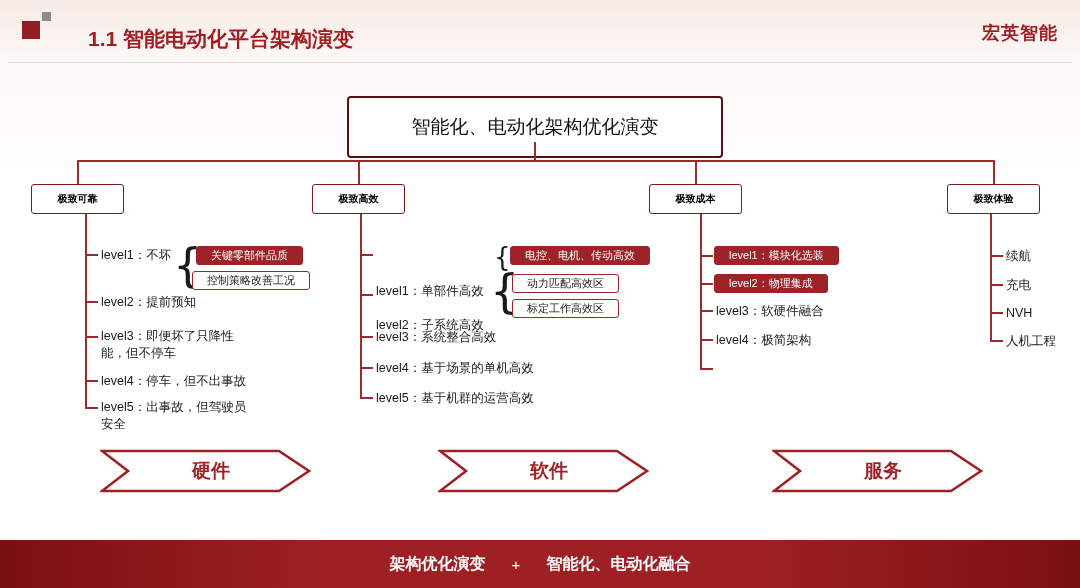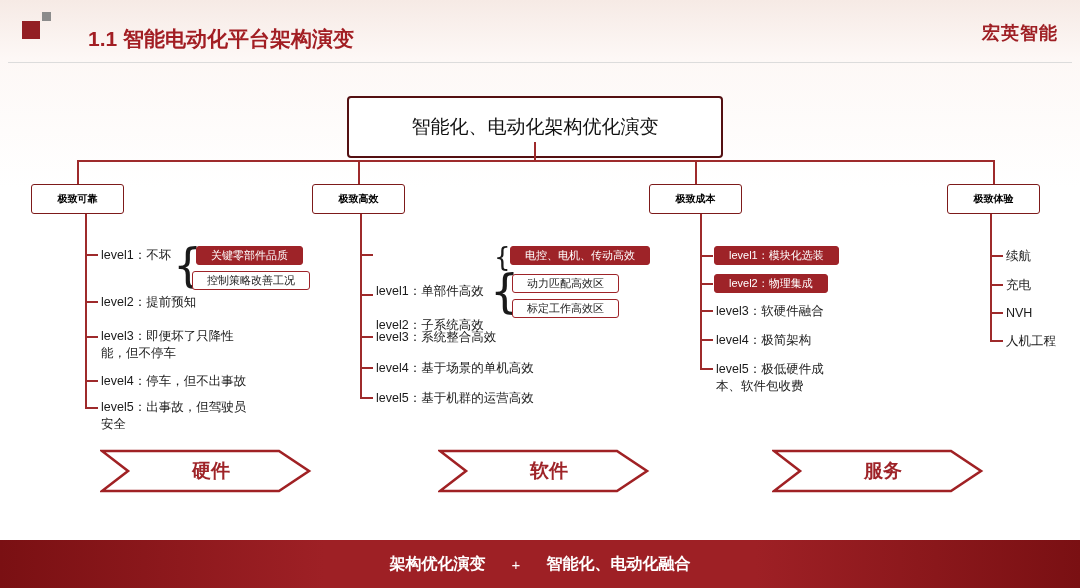--- a/index.html
+++ b/index.html
@@ -129,21 +129,20 @@
   <div class="line" style="left:700px;top:255px;width:13px;height:1.6px;"></div>
   <div class="line" style="left:700px;top:283px;width:13px;height:1.6px;"></div>
   <div class="line" style="left:700px;top:310px;width:13px;height:1.6px;"></div>
   <div class="line" style="left:700px;top:339px;width:13px;height:1.6px;"></div>
   <div class="line" style="left:700px;top:368px;width:13px;height:1.6px;"></div>
 
   <div class="badge filled" style="left:714px;top:246px;">level1：模块化选装</div>
   <div class="badge filled" style="left:714px;top:274px;">level2：物理集成</div>
   <div class="level" style="left:716px;top:303px;">level3：软硬件融合</div>
   <div class="level" style="left:716px;top:332px;">level4：极简架构</div>
-  <div class="level wrap" style="left:716px;top:361px;width:108px;">level5：极低硬件成本、软件包收费</div>
 
   <div class="line" style="left:990px;top:255px;width:13px;height:1.6px;"></div>
   <div class="line" style="left:990px;top:284px;width:13px;height:1.6px;"></div>
   <div class="line" style="left:990px;top:312px;width:13px;height:1.6px;"></div>
   <div class="line" style="left:990px;top:340px;width:13px;height:1.6px;"></div>
 
   <div class="level" style="left:1006px;top:248px;">续航</div>
   <div class="level" style="left:1006px;top:277px;">充电</div>
   <div class="level" style="left:1006px;top:305px;">NVH</div>
   <div class="level" style="left:1006px;top:333px;">人机工程</div>

